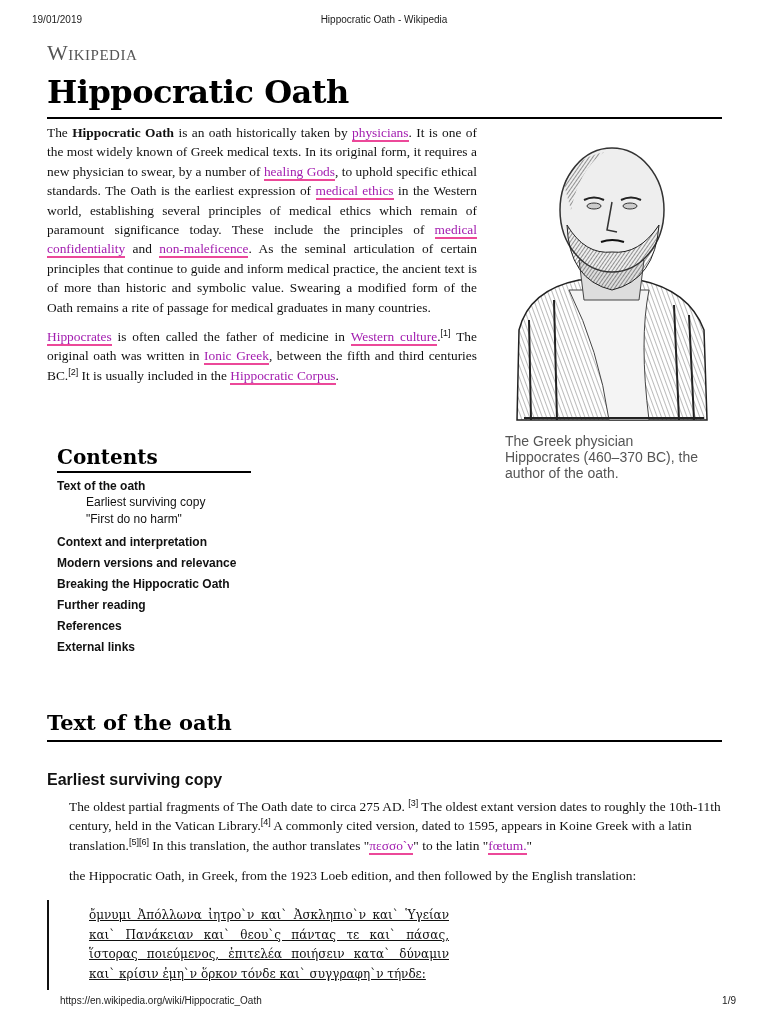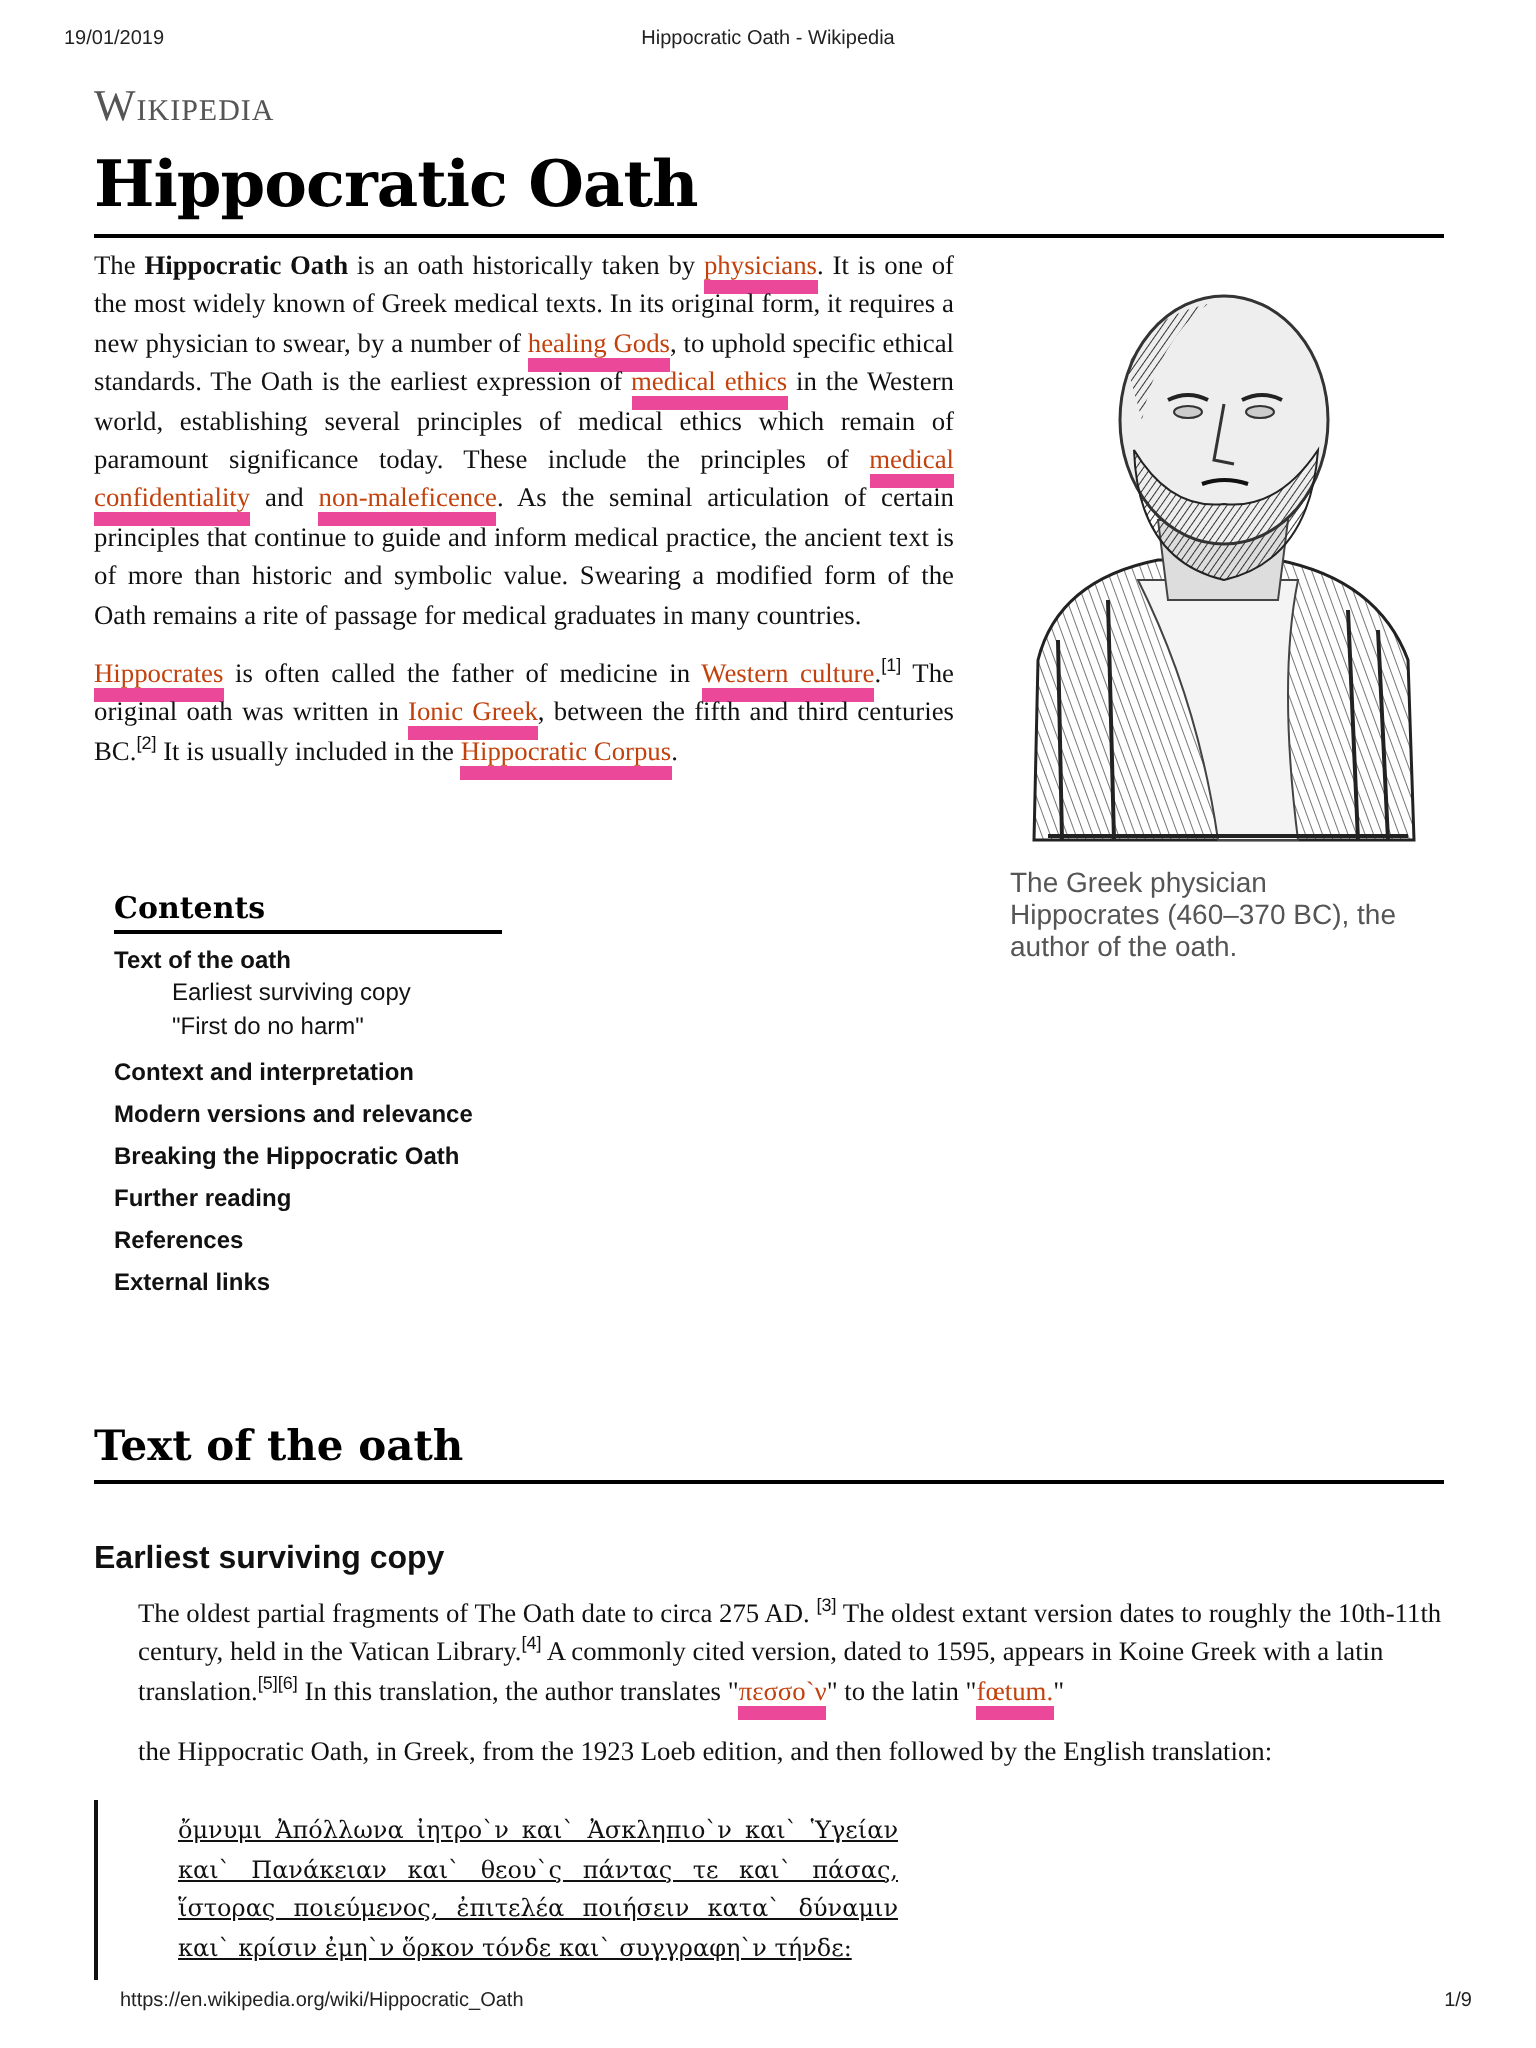--- a/index.html
+++ b/index.html
@@ -25,35 +25,35 @@
     letter-spacing: -0.5px;
   }
   .title-rule { position: absolute; left: 47px; top: 117px; width: 675px; height: 2px; background: #000; }
 
   .intro {
     position: absolute; left: 47px; top: 123px; width: 430px;
     font-family: "Liberation Serif", serif; font-size: 13.4px; line-height: 19.4px;
     text-align: justify; color: #111;
   }
   .intro p { margin: 0 0 10px 0; }
-  .lnk { text-decoration: none; border-bottom: 7px solid #ec4899; color: #c2410c; }
+  .lnk { text-decoration: none; border-bottom: 2px solid #ec4899; color: #a21caf; }
   sup { font-family: "Liberation Sans", sans-serif; font-size: 9px; line-height: 0; }
 
   .figure { position: absolute; left: 505px; top: 140px; width: 210px; }
   .figure .img {
     width: 200px; height: 285px; margin-left: 4px; position: relative;
   }
   .figure .caption {
     margin-top: 8px; font-family: "Liberation Sans", sans-serif; font-size: 14px;
     line-height: 16px; color: #555; width: 200px;
   }
 
   .toc { position: absolute; left: 57px; top: 445px; width: 194px; }
   .toc .toc-title {
-    font-family: "DejaVu Serif", serif; font-weight: bold; font-size: 15px; margin: 0;
+    font-family: "DejaVu Serif", serif; font-weight: bold; font-size: 20px; margin: 0;
     padding-bottom: 2px; border-bottom: 2px solid #000; color: #000;
   }
   .toc ul { list-style: none; margin: 0; padding: 0; font-family: "Liberation Sans", sans-serif; }
   .toc li.l1 { font-weight: bold; font-size: 12px; line-height: 21px; color: #111; }
   .toc li.first { margin-top: 5px; line-height: 16px; }
   .toc li.l2 { font-weight: normal; font-size: 12px; line-height: 17px; padding-left: 29px; color: #111; }
   .toc li.l2.last { margin-bottom: 4px; }
 
   .h2 {
     position: absolute; left: 47px; top: 710px; margin: 0;

